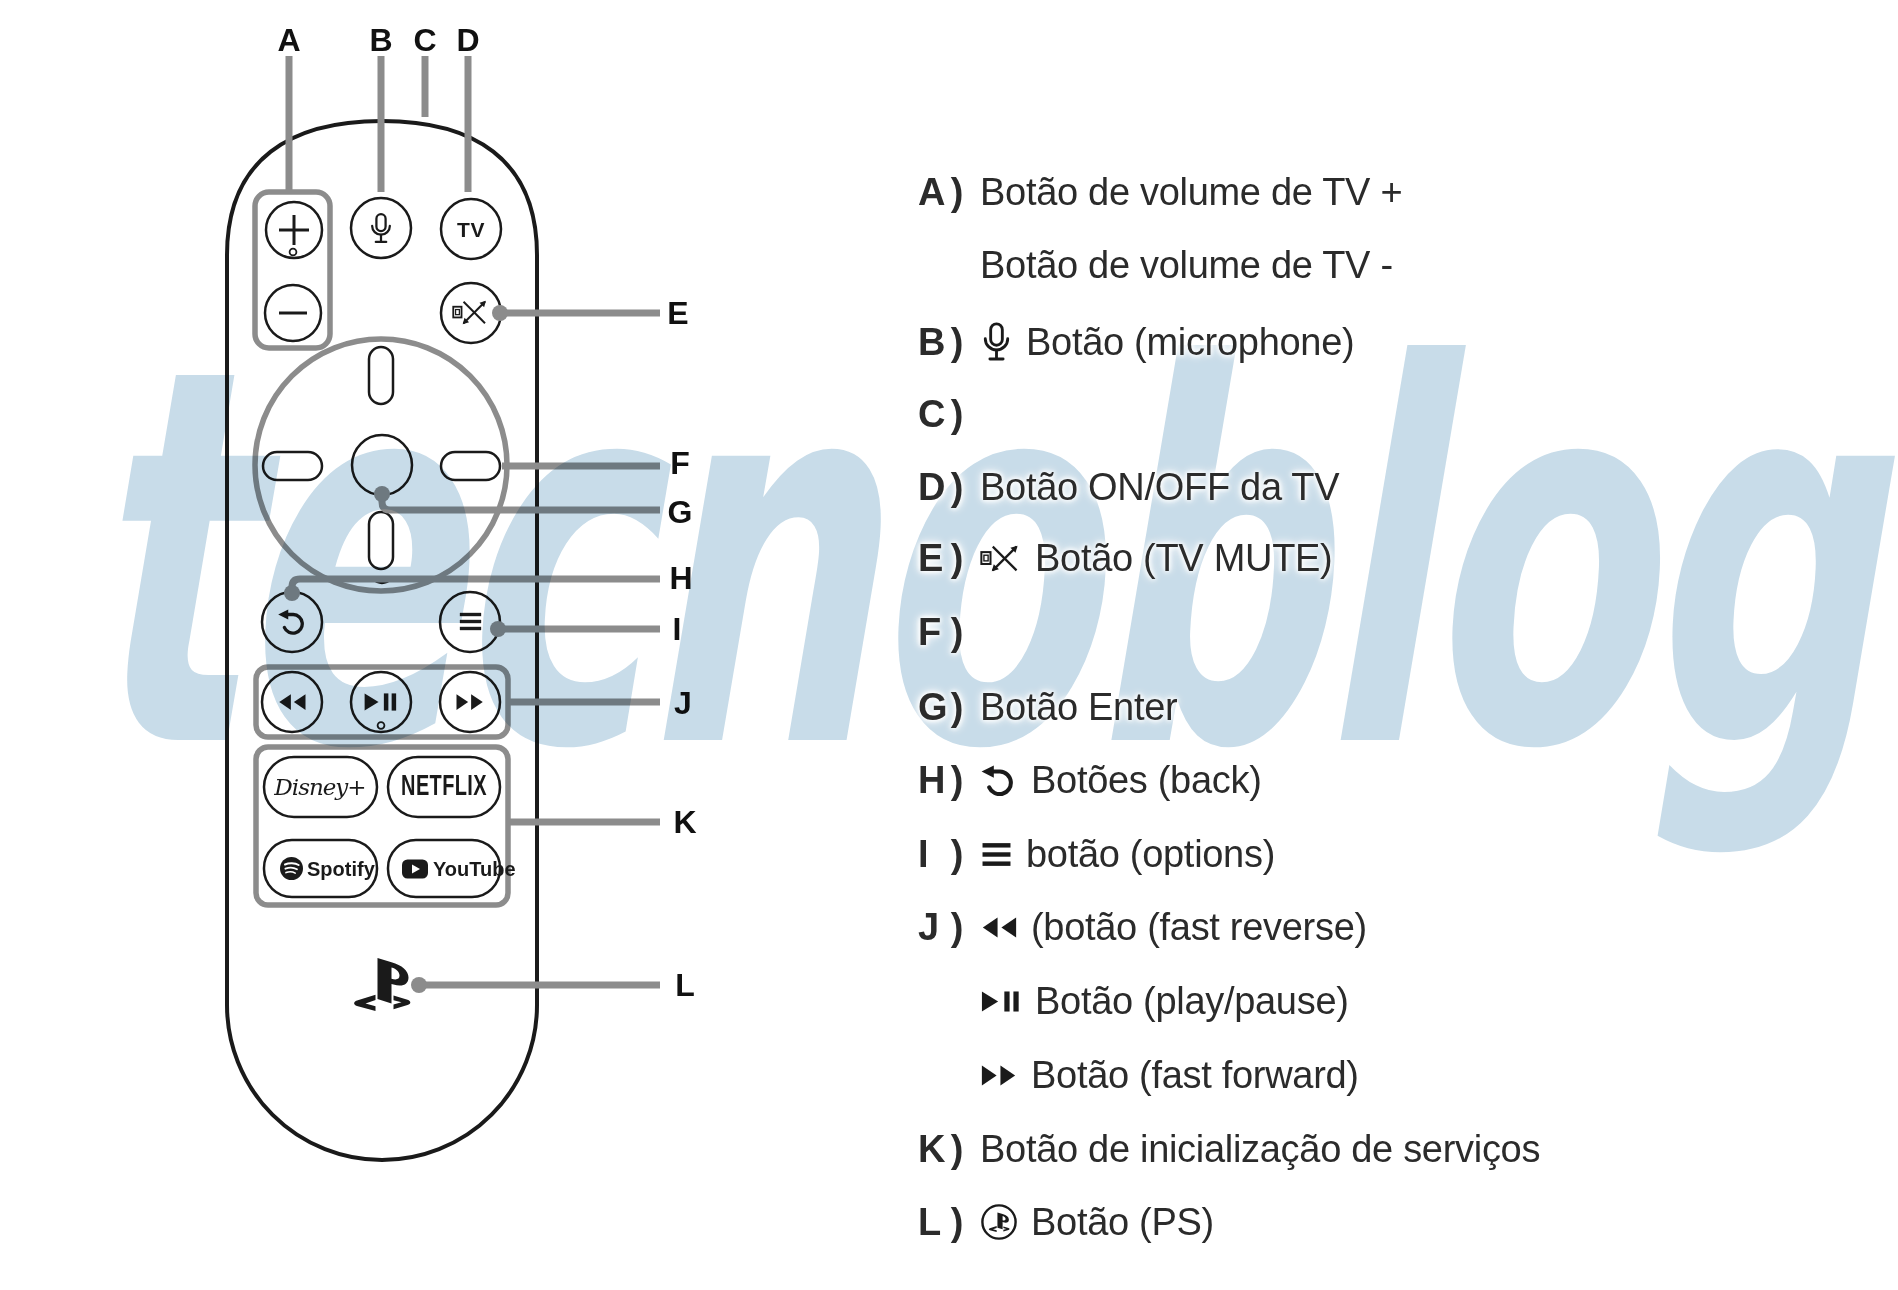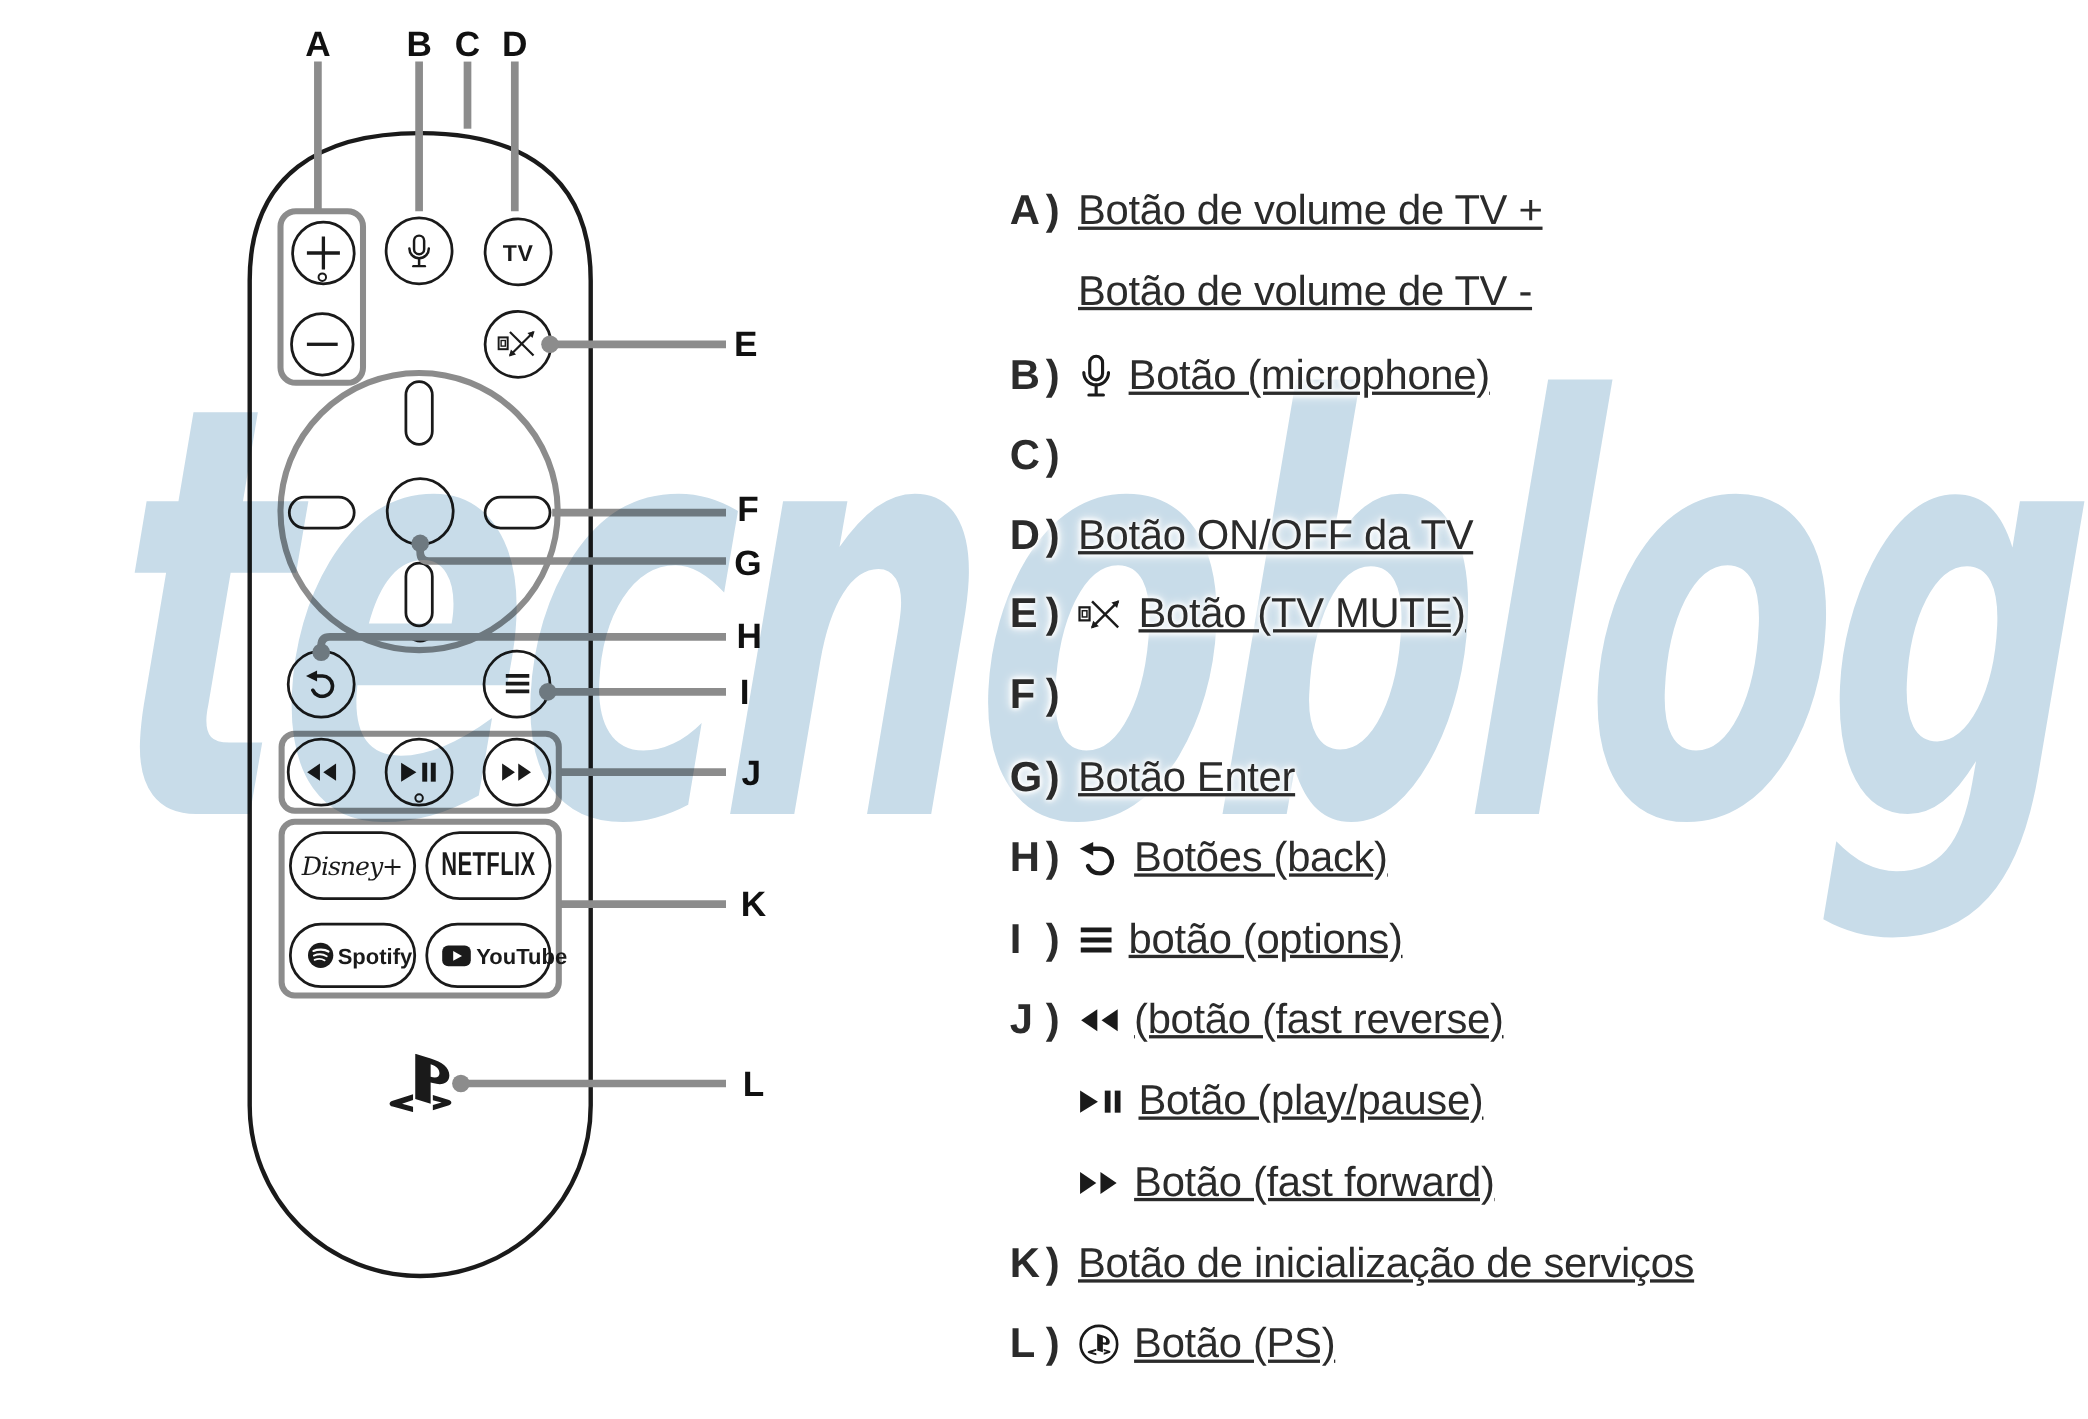--- a/index.html
+++ b/index.html
@@ -15,21 +15,21 @@
              letter-spacing:-14px;white-space:nowrap;color:#c3d9e7;
              transform:scaleX(0.64) skewX(-4deg);transform-origin:left top;
              mix-blend-mode:multiply;opacity:.92;pointer-events:none;}
   .legend{position:absolute;left:0;top:0;width:1898px;height:1290px;z-index:3;}
   .lrow{position:absolute;left:918px;height:60px;display:flex;align-items:center;
         font-size:38px;color:#2b2b2b;letter-spacing:-0.3px;
         text-shadow:0 0 5px #fff,0 0 5px #fff,0 0 8px #fff,0 0 12px #fff;}
   .ll{width:45px;display:flex;justify-content:space-between;font-weight:600;flex:none;margin-right:17px;}
   .licon{flex:none;margin-right:13px;
          filter:drop-shadow(0 0 2.5px #fff) drop-shadow(0 0 2.5px #fff) drop-shadow(0 0 2.5px #fff);}
-  .ltext{white-space:nowrap;text-decoration:underline;}
+  .ltext{white-space:nowrap;}
 </style>
 </head>
 <body>
 
 <div class="stage">
 
   <svg class="diagram" width="1898" height="1290" viewBox="0 0 1898 1290">
     <defs>
       <g id="def-mic" fill="none" stroke="#1a1a1a" stroke-width="2.6" stroke-linecap="round">
         <rect x="9.7" y="1.5" width="10.6" height="19.5" rx="5.3"></rect>

